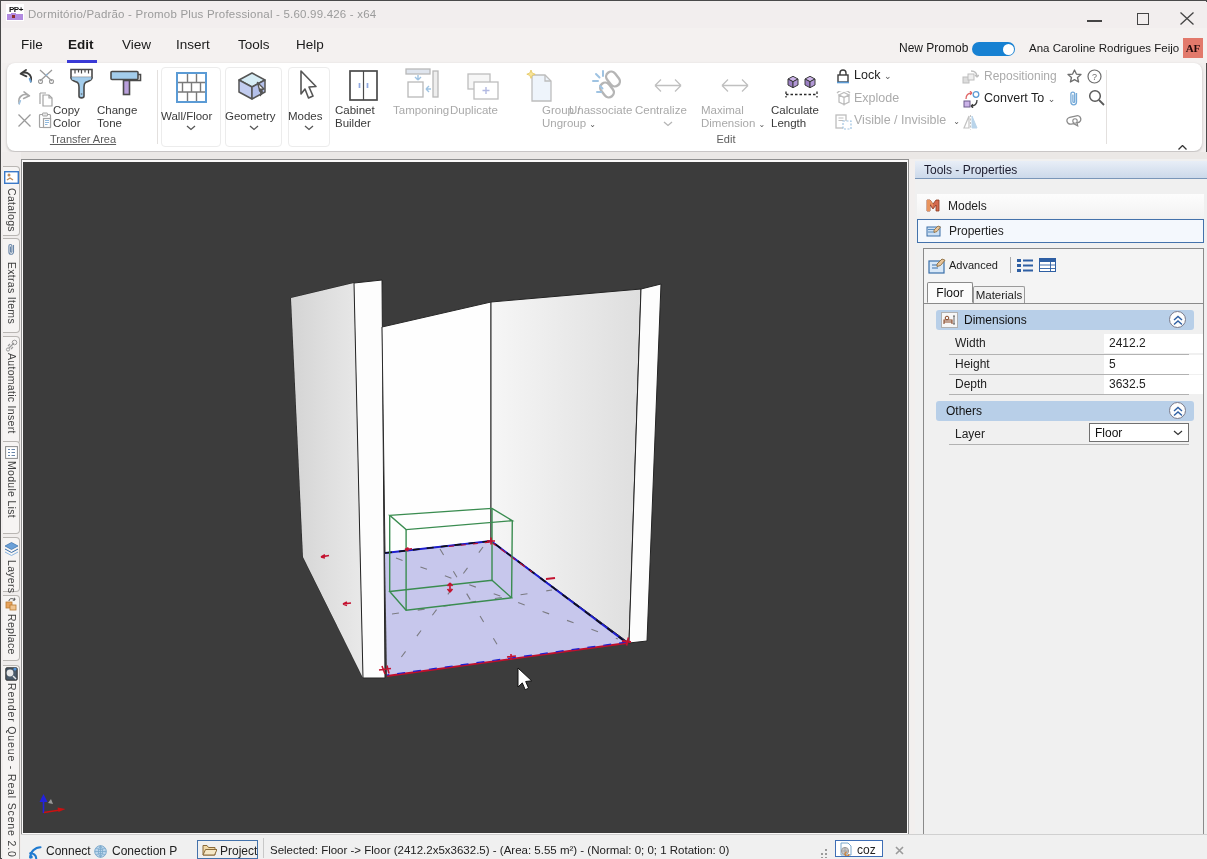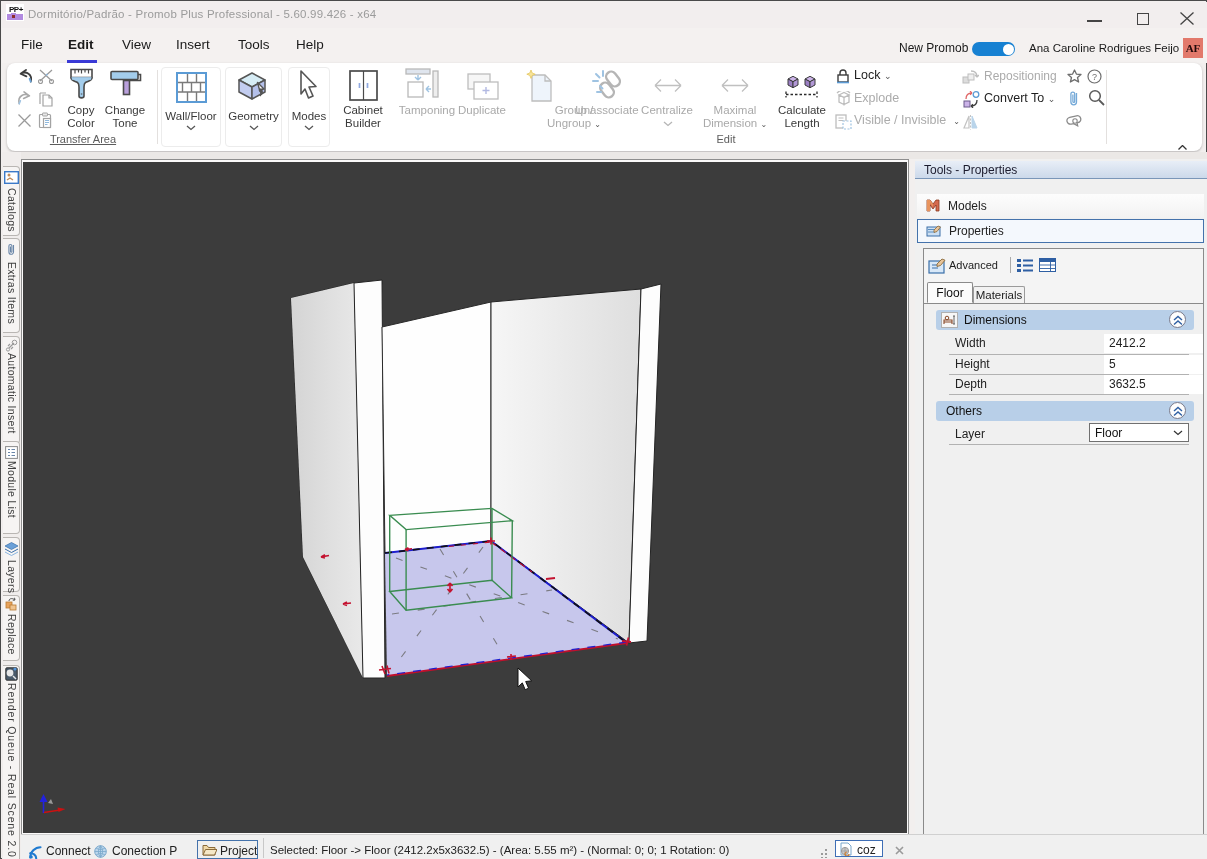--- a/index.html
+++ b/index.html
@@ -15,21 +15,21 @@
   .winbtn { position:absolute; top:0; color:#444; font-size:13px; }
 
   
   #menubar { position:absolute; left:1px; top:27px; width:1205px; height:35px; background:#f4f1f0; }
   .menu { position:absolute; top:9px; font-size:13.5px; color:#1a1a1a; }
 
   
   #ribbon { position:absolute; left:6px; top:62px; width:1195px; height:88px; background:#fff; border-radius:8px; box-shadow:0 1px 2.5px rgba(0,0,0,0.25); }
   .rsep { position:absolute; top:7px; height:74px; width:1px; background:#e3e0de; }
   .rlabel { position:absolute; font-size:11px; color:#5c5c5c; text-align:center; }
-  .btnlbl { position:absolute; font-size:11.5px; color:#3a3a3a; text-align:center; line-height:12.5px; }
+  .btnlbl { position:absolute; font-size:11.5px; color:#3a3a3a; text-align:left; line-height:12.5px; }
   .btnlbl.dis { color:#a9a9a9; }
   .chev { font-size:8px; color:#555; }
 
   
   #tabrail { position:absolute; left:1px; top:151px; width:19px; height:707px; background:#f0edec; }
   .vtab { position:absolute; left:1px; width:17px; background:#f6f4f3; border:1px solid #b9b6b3; border-left:none; border-radius:0 4px 4px 0; }
   .vtxt { position:absolute; left:15.5px; transform-origin:0 0; transform:rotate(90deg); white-space:nowrap; font-size:10.5px; letter-spacing:0.3px; color:#3f3f3f; }
   #viewport-frame { position:absolute; left:20px; top:158px; width:888px; height:676px; background:#fbfafa; border:1px solid #8e8e8e; }
   #canvas { position:absolute; left:1px; top:2px; width:884px; height:671px; background:#3c3c3c; }
 

